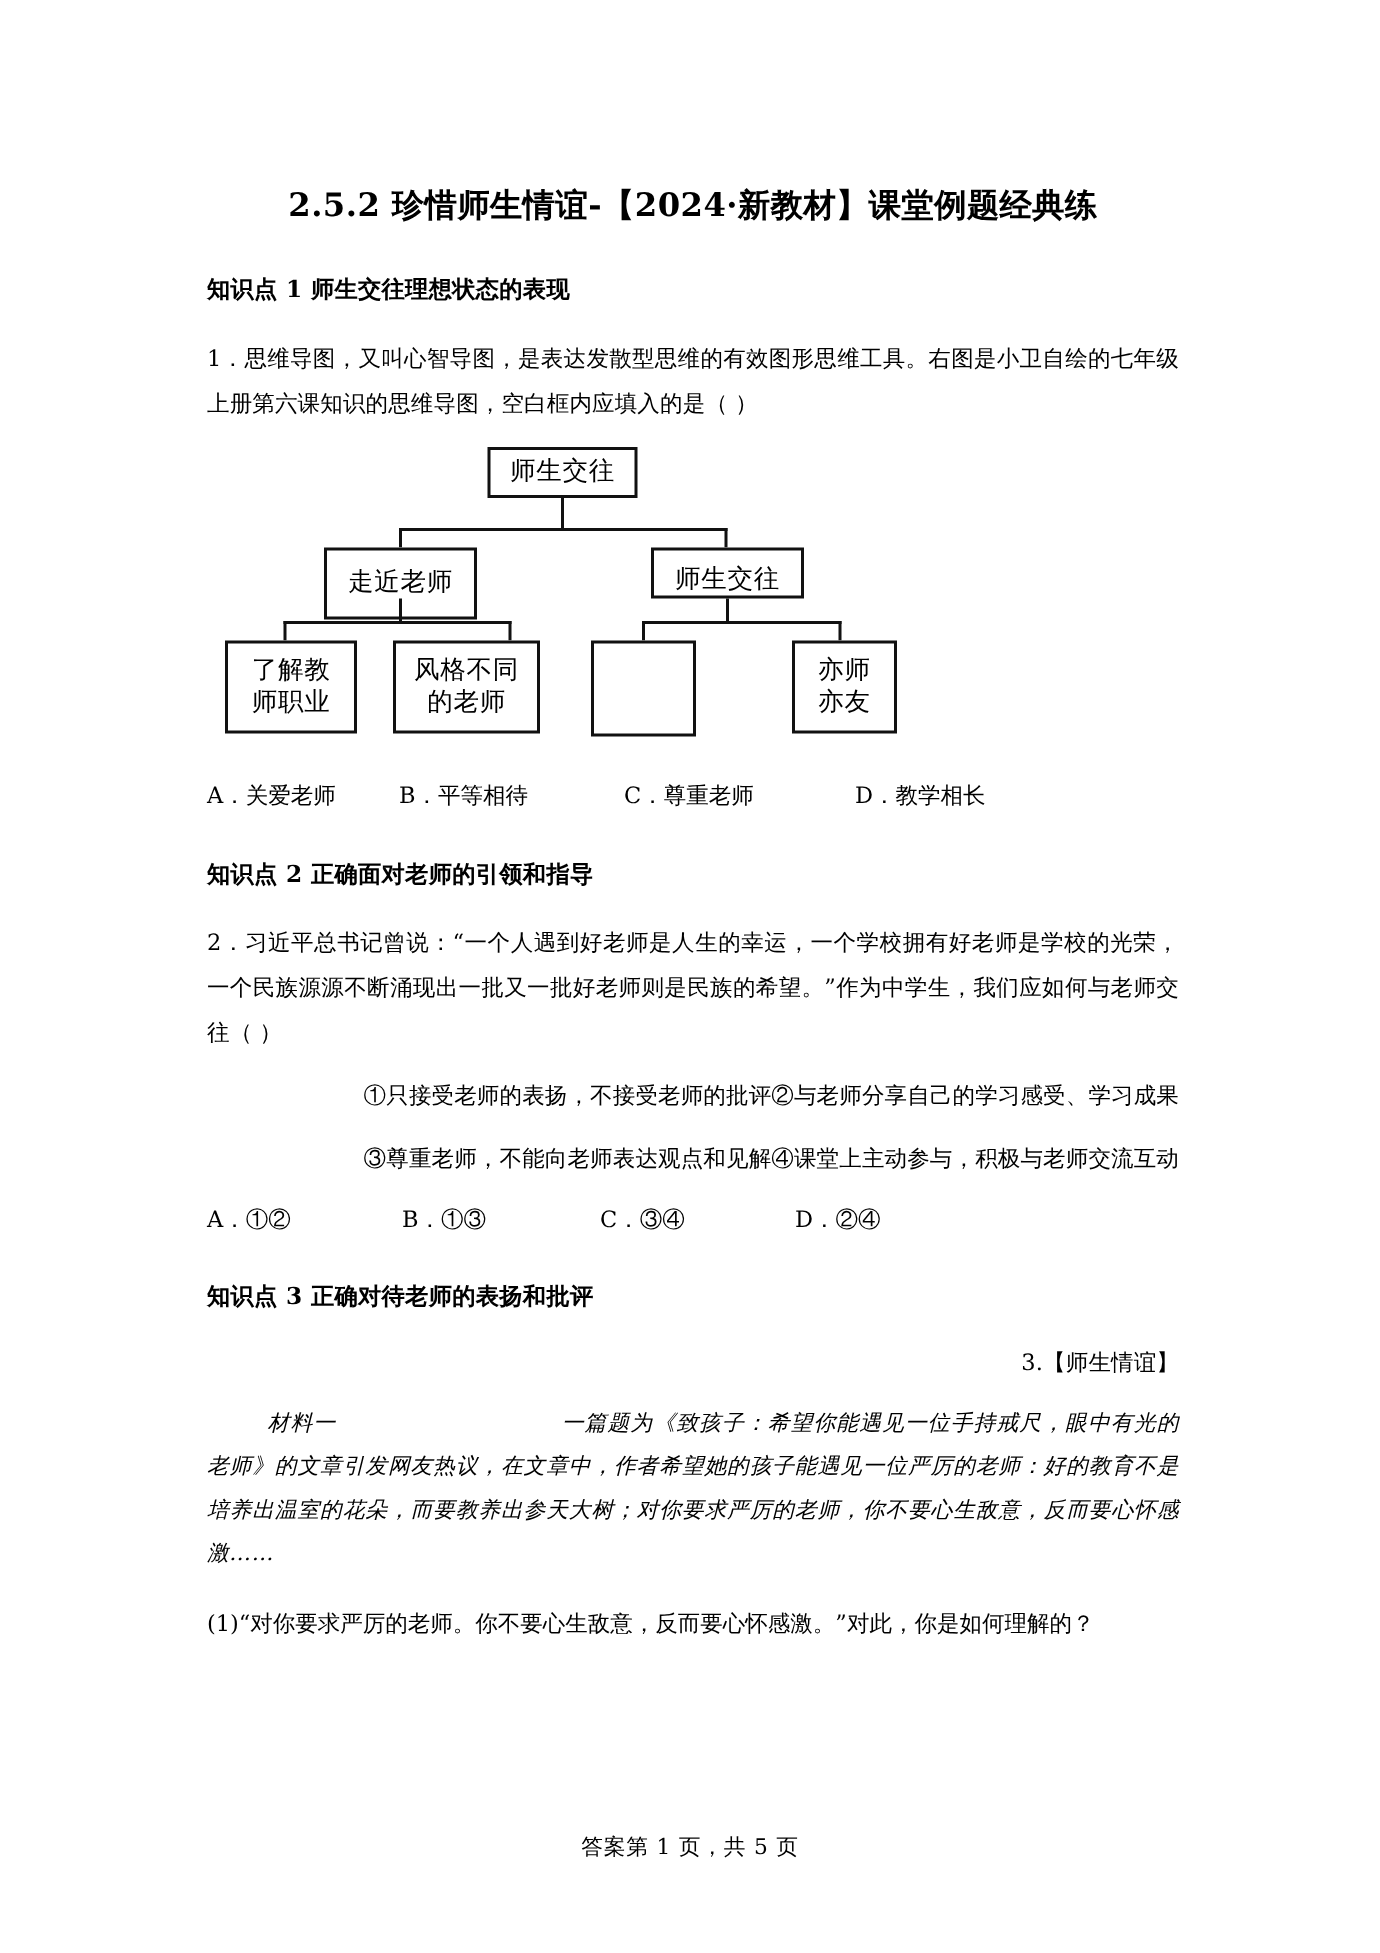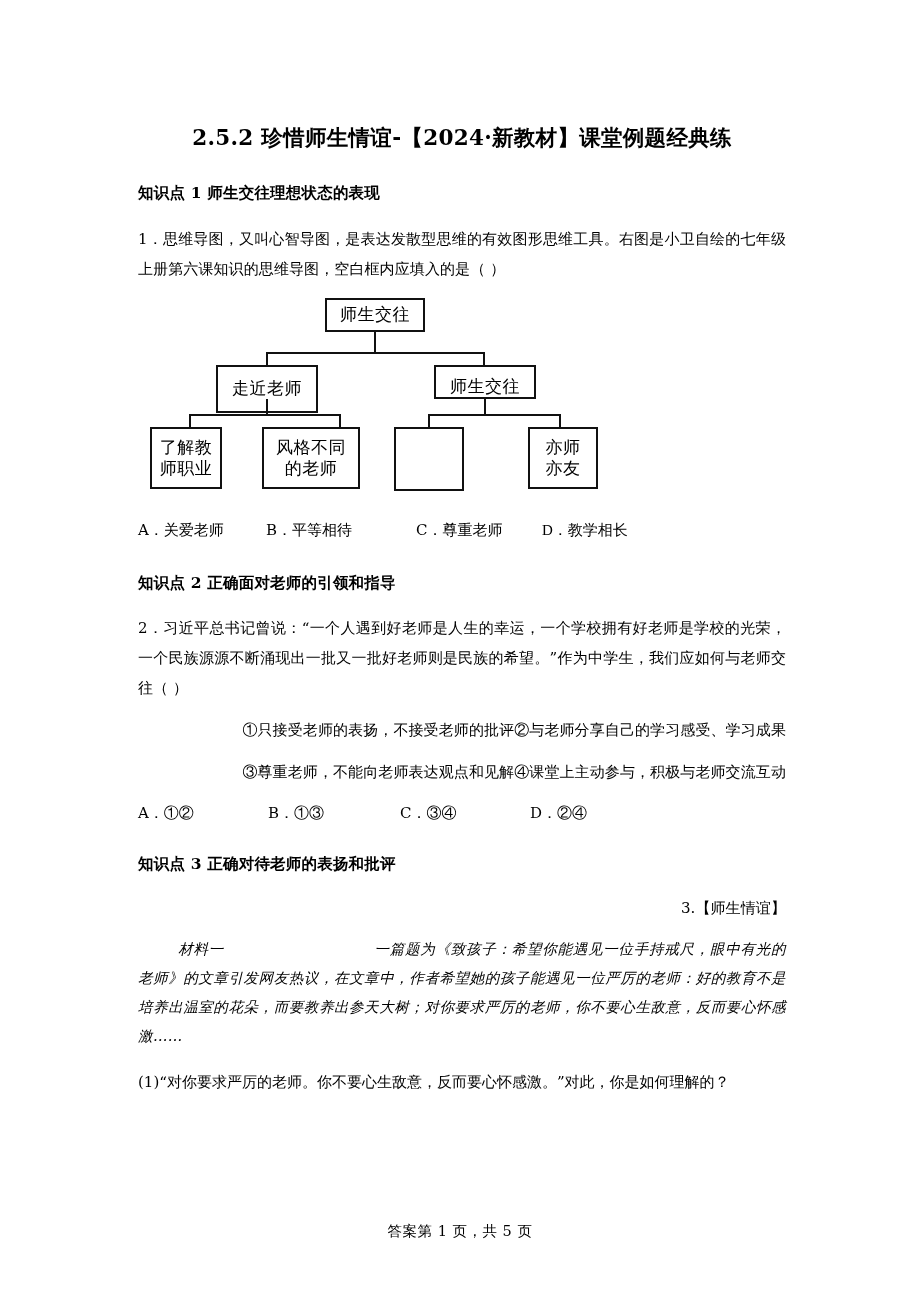--- a/index.html
+++ b/index.html
@@ -204,21 +204,21 @@
 
       <div class="mm-line mm-v" style="left: 51px; top: 118px; width: 2px; height: 13px; background: rgb(17, 17, 17);"></div>
       <div class="mm-line mm-v" style="left: 201px; top: 118px; width: 2px; height: 13px; background: rgb(17, 17, 17);"></div>
 
       <div class="mm-line mm-v" style="left: 346px; top: 103px; width: 2px; height: 17px; background: rgb(17, 17, 17);"></div>
 
       <div class="mm-line mm-h" style="left: 290px; top: 118px; width: 133px; height: 2px; background: rgb(17, 17, 17);"></div>
       <div class="mm-line mm-v" style="left: 290px; top: 118px; width: 2px; height: 13px; background: rgb(17, 17, 17);"></div>
       <div class="mm-line mm-v" style="left: 421px; top: 118px; width: 2px; height: 13px; background: rgb(17, 17, 17);"></div>
 
-      <div class="mm-box" style="left: 12px; top: 131px; width: 72px; height: 62px; border-color: rgb(17, 17, 17);">
+      <div class="mm-box" style="left: 12px; top: 131px; width: 88px; height: 62px; border-color: rgb(17, 17, 17);">
         <span>了解教</span>
         <span>师职业</span>
       </div>
 
       <div class="mm-box" style="left: 124px; top: 131px; width: 98px; height: 62px; border-color: rgb(17, 17, 17);">
         <span>风格不同</span>
         <span>的老师</span>
       </div>
 
       <div class="mm-box" style="left: 256px; top: 131px; width: 70px; height: 64px; border-color: rgb(17, 17, 17);">
@@ -232,21 +232,21 @@
       </div>
 
     </div>
 
     <div class="sp-20"></div>
 
     <div class="options">
       <span class="opt" style="left:0px;">A．关爱老师</span>
       <span class="opt" style="left:128px;">B．平等相待</span>
       <span class="opt" style="left:278px;">C．尊重老师</span>
-      <span class="opt" style="left:404px;font-family:Liberation Serif, serif;">D．教学相长</span>
+      <span class="opt" style="left:432px;">D．教学相长</span>
     </div>
 
     <div class="sp-26"></div>
 
     <div class="section-heading">知识点 2  正确面对老师的引领和指导</div>
 
     <div class="sp-20"></div>
 
     <p class="q-para">2．习近平总书记曾说：“一个人遇到好老师是人生的幸运，一个学校拥有好老师是学校的光荣，一个民族源源不断涌现出一批又一批好老师则是民族的希望。”作为中学生，我们应如何与老师交往（        ）</p>
 

